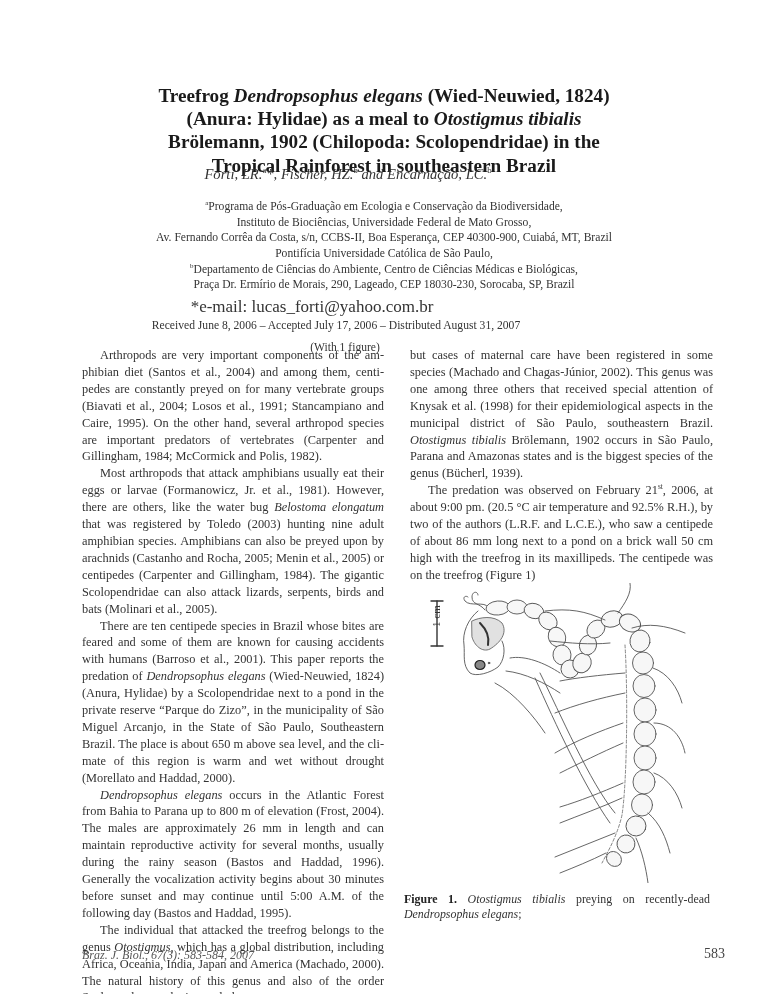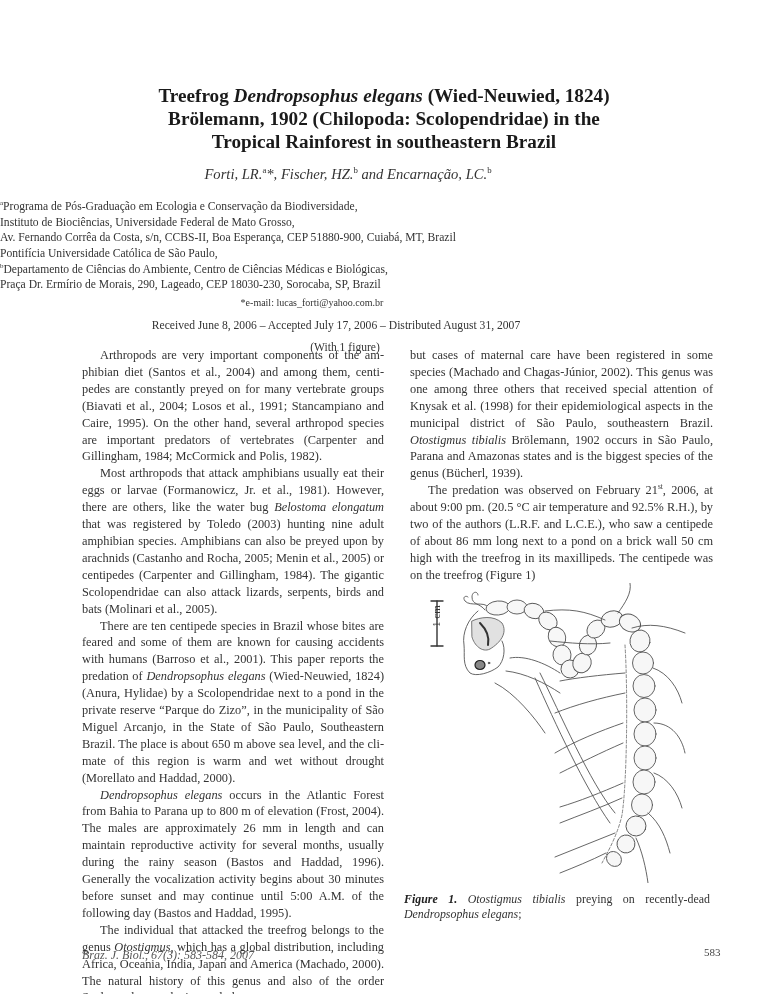--- a/index.html
+++ b/index.html
@@ -11,26 +11,26 @@
     position: absolute; left: 0; top: 84px; width: 768px; text-align: center;
     font-weight: bold; font-size: 19.2px; line-height: 23.2px; color: #1a1a1a;
   }
   .title i { font-style: italic; }
   .authors {
     position: absolute; left: 0; top: 166px; width: 616px; text-align: center;
     font-style: italic; font-size: 14.6px; color: #333; padding-left: 40px;
   }
   sup { font-size: 0.6em; line-height: 0; vertical-align: super; font-style: normal; }
   .affil {
-    position: absolute; left: 0; width: 768px; 
+    position: absolute; left: 0; width: 768px; text-align: center;
     font-size: 11.6px; line-height: 15.7px; color: #333;
   }
   .affil-a { top: 199px; }
   .affil-b { top: 246px; }
-  .email { position: absolute; left: 0; top: 297px; width: 624px; text-align: center; font-size: 10px; color:#333; }
+  .email { position: absolute; left: 0; top: 297px; width: 624px; text-align: center; font-size: 17px; color:#333; }
   .dates { position: absolute; left: 0; top: 319px; width: 672px; text-align: center; font-size: 11.6px; color:#333; }
   .figcount { position: absolute; left: 0; top: 341px; width: 690px; text-align: center; font-size: 11.6px; color:#333; }
 
   .col {
     position: absolute; font-size: 12.35px; line-height: 16.9px; text-align: justify;
     color: #333; hyphens: manual;
   }
   .col-left { left: 82px; top: 347px; width: 302px; }
   .col-right { left: 398px; top: 347px; width: 303px; margin-left: 12px; }
   .col p { margin: 0; text-indent: 18px; }
@@ -41,47 +41,48 @@
   .figure svg { width: 100%; height: 100%; }
   .scale-label {
     position: absolute; left: 429px; top: 620px; font-size: 11px; transform: rotate(-90deg);
     transform-origin: left top; color: #333;
   }
 
   .caption {
     position: absolute; left: 404px; top: 892px; width: 306px; font-size: 11.9px; line-height: 15px;
     text-align: justify; color: #333; text-align-last: left;
   }
-  .caption b { font-weight: bold; color:#222;font-style:italic; }
+  .caption b { font-weight: bold; color:#222; }
   .caption i { font-style: italic; }
 
   .footer-left {
     position: absolute; left: 82px; top: 948px; font-size: 12px; font-style: italic; color: #555; text-align: right;
   }
   .footer-right {
-    position: absolute; left: 704px; top: 946px; font-size: 11px; color: #444;
+    position: absolute; left: 704px; top: 946px; font-size: 14px; color: #444;
   }
 </style>
 </head>
 <body>
 
 <div class="title">
   <div><span>Treefrog </span><i>Dendropsophus elegans</i><span> (Wied-Neuwied, 1824)</span></div>
+  <div><span>(Anura: Hylidae) as a meal to </span><i>Otostigmus tibialis</i></div>
   <div>Brölemann, 1902 (Chilopoda: Scolopendridae) in the</div>
   <div>Tropical Rainforest in southeastern Brazil</div>
 </div>
 
 <div class="authors">
   <span>Forti, LR.</span><sup>a</sup><span>*</span><span>, </span><span>Fischer, HZ.</span><sup>b</sup><span> and </span><span>Encarnação, LC.</span><sup>b</sup>
 </div>
 
 <div class="affil affil-a">
   <div><sup>a</sup><span>Programa de Pós-Graduação em Ecologia e Conservação da Biodiversidade,</span></div>
   <div>Instituto de Biociências, Universidade Federal de Mato Grosso,</div>
-  <div>Av. Fernando Corrêa da Costa, s/n, CCBS-II, Boa Esperança, CEP 51880-900, Cuiabá, MT, Brazil</div>
+  <div>Av. Fernando Corrêa da Costa, s/n, CCBS-II, Boa Esperança, CEP 40300-900, Cuiabá, MT, Brazil</div>
 </div>
 <div class="affil affil-b">
   <div>Pontifícia Universidade Católica de São Paulo,</div>
   <div><sup>b</sup><span>Departamento de Ciências do Ambiente, Centro de Ciências Médicas e Biológicas,</span></div>
   <div>Praça Dr. Ermírio de Morais, 290, Lageado, CEP 18030-230, Sorocaba, SP, Brazil</div>
 </div>
 
 <div class="email">*e-mail: lucas_forti@yahoo.com.br</div>
 <div class="dates">Received June 8, 2006 – Accepted July 17, 2006 – Distributed August 31, 2007</div>
 <div class="figcount">(With 1 figure)</div>

